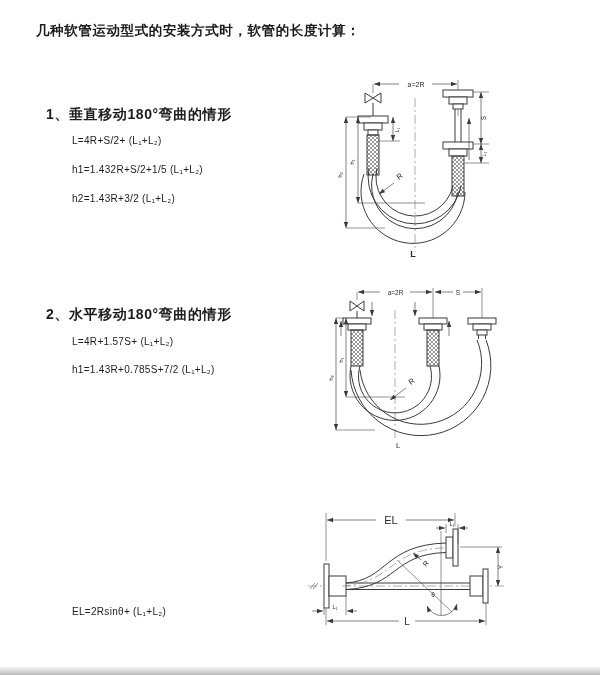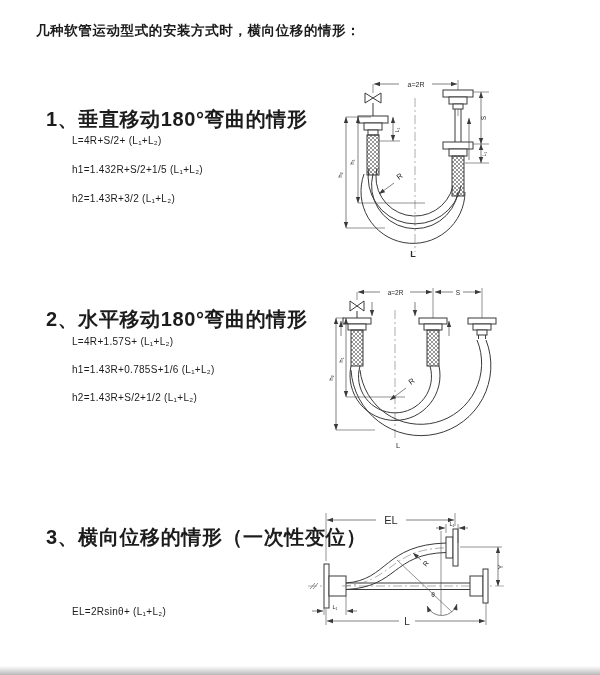--- a/index.html
+++ b/index.html
@@ -1,49 +1,47 @@
 <!DOCTYPE html>
 <html><head>
 <meta charset="utf-8">
 <style>
   html,body{margin:0;padding:0;background:#e8e8e8}
   #page{position:relative;width:600px;height:675px;background:#ffffff;
         font-family:"Liberation Sans","DejaVu Sans",sans-serif;color:#1c1c1c;overflow:hidden}
   .abs{position:absolute;white-space:nowrap}
   .title{font-size:13.5px;font-weight:600;letter-spacing:.6px}
-  .heading{font-size:20px;font-weight:600;letter-spacing:.6px}
+  .heading{font-size:14px;font-weight:600;letter-spacing:.6px}
   .formula{font-size:10px;font-weight:400;letter-spacing:.3px}
   svg{position:absolute;overflow:visible}
   svg text{font-family:"Liberation Sans","DejaVu Sans",sans-serif;fill:#2a2a2a}
   .ln{stroke:#3a3a3a;stroke-width:1;fill:none}
   .thin{stroke:#4a4a4a;stroke-width:.6;fill:none}
   .dim{stroke:#4a4a4a;stroke-width:.7;fill:none}
   .cl{stroke:#777;stroke-width:.6;fill:none;stroke-dasharray:9 3 2 3}
   .fit{fill:#ffffff;stroke:#3a3a3a;stroke-width:1}
   .scanedge{position:absolute;left:0;right:0;bottom:0;height:9px;
             background:linear-gradient(#ffffff, #b9b9b9)}
 </style>
 </head>
 <body>
 
 <div id="page">
 
-  <div class="abs title" style="left:36px;top:22px">几种软管运动型式的安装方式时，横向位移的情形：</div>
+  <div class="abs title" style="left:36px;top:22px">几种软管运动型式的安装方式时，软管的长度计算：</div>
 
   <div class="abs heading" style="left:46px;top:106px">1、垂直移动180°弯曲的情形</div>
   <div class="abs formula" style="left:72px;top:135px">L=4R+S/2+ (L₁+L₂)</div>
   <div class="abs formula" style="left:72px;top:164px">h1=1.432R+S/2+1/5 (L₁+L₂)</div>
   <div class="abs formula" style="left:72px;top:193px">h2=1.43R+3/2 (L₁+L₂)</div>
 
   <div class="abs heading" style="left:46px;top:306px">2、水平移动180°弯曲的情形</div>
   <div class="abs formula" style="left:72px;top:336px">L=4R+1.57S+ (L₁+L₂)</div>
-  <div class="abs formula" style="left:72px;top:364px">h1=1.43R+0.785S+1/6 (L₁+L₂)</div>
-  <div class="abs formula" style="left:72px;top:392px">h2=1.43R+S/2+1/2 (L₁+L₂)</div>
-
-  <div class="abs heading" style="left:46px;top:524px">3、横向位移的情形（一次性变位）</div>
+  <div class="abs formula" style="left:72px;top:364px">h1=1.43R+0.785S+7/2 (L₁+L₂)</div>
+
   <div class="abs formula" style="left:72px;top:606px">EL=2Rsinθ+ (L₁+L₂)</div>
 
   <svg style="left:313px;top:70px" width="285" height="195" viewBox="0 0 285 195">
     <defs>
       <marker id="ar1" markerWidth="8" markerHeight="6" refX="6.5" refY="2.5" orient="auto-start-reverse" markerUnits="userSpaceOnUse">
         <path d="M0.5,0.3 L6.5,2.5 L0.5,4.7 z" fill="#3a3a3a"></path>
       </marker>
       <pattern id="br1" width="4" height="4" patternUnits="userSpaceOnUse">
         <path d="M0,4 L4,0 M0,0 L4,4" stroke="#6a6a6a" stroke-width="0.7"></path>
       </pattern>

